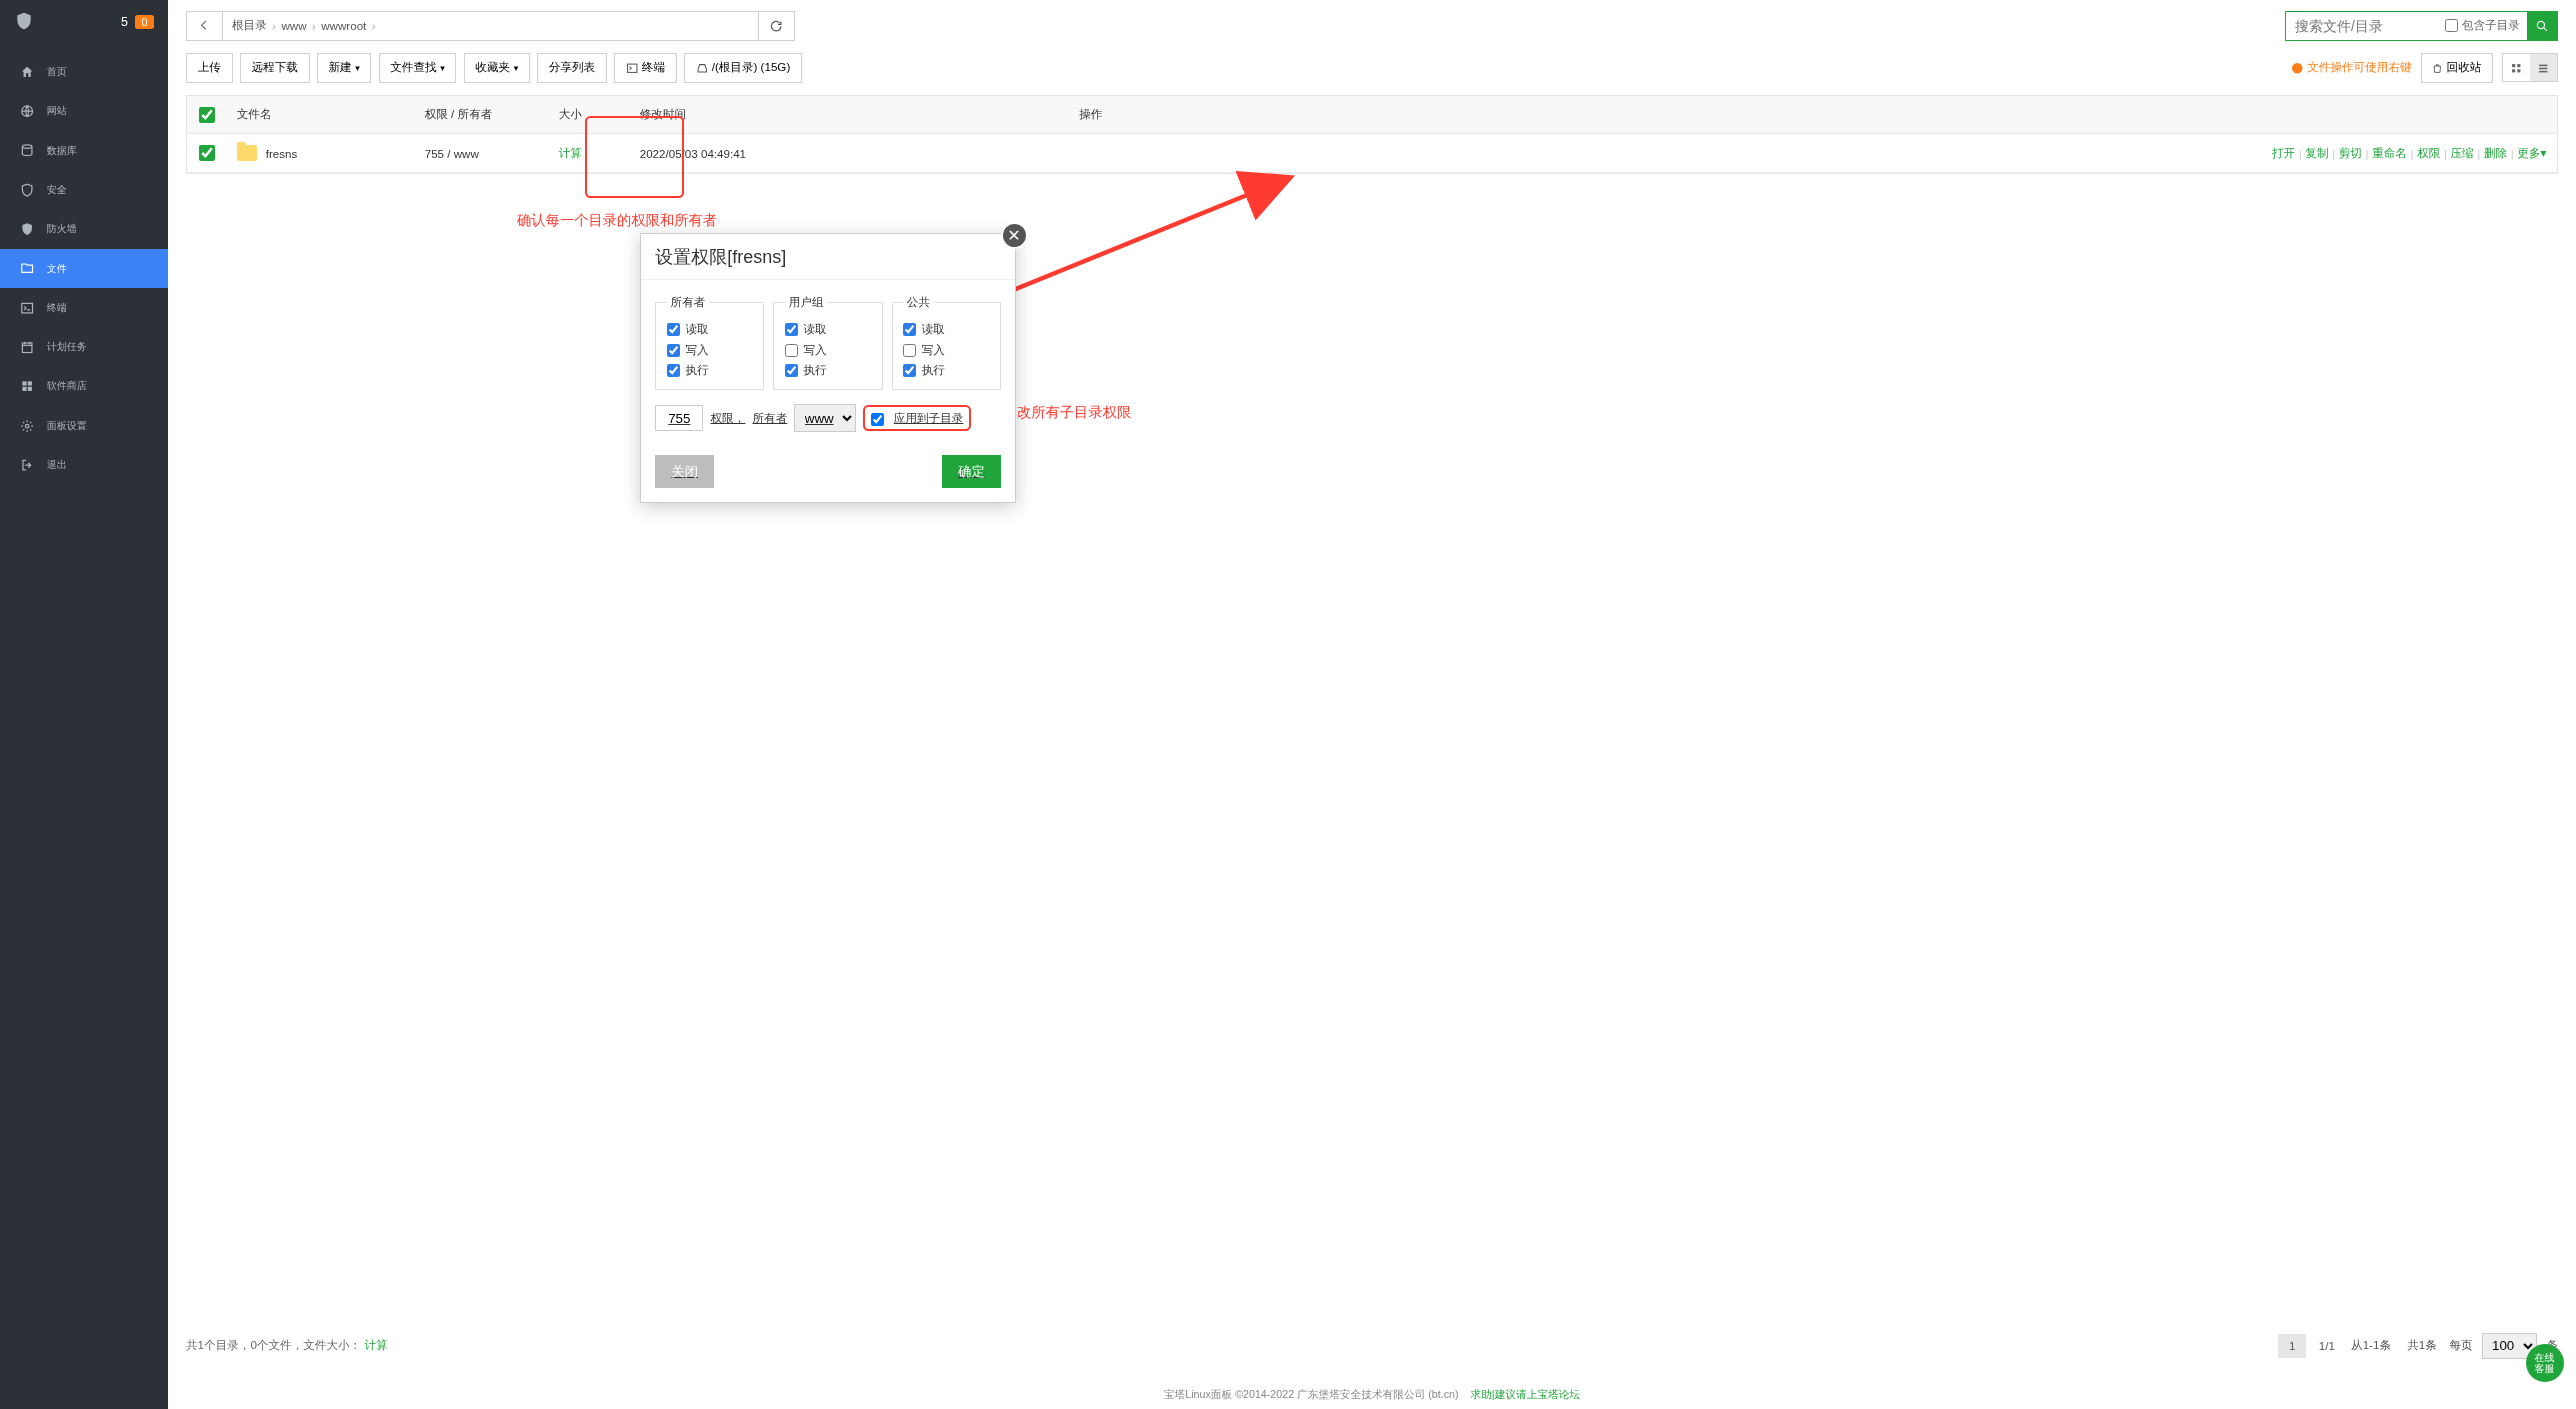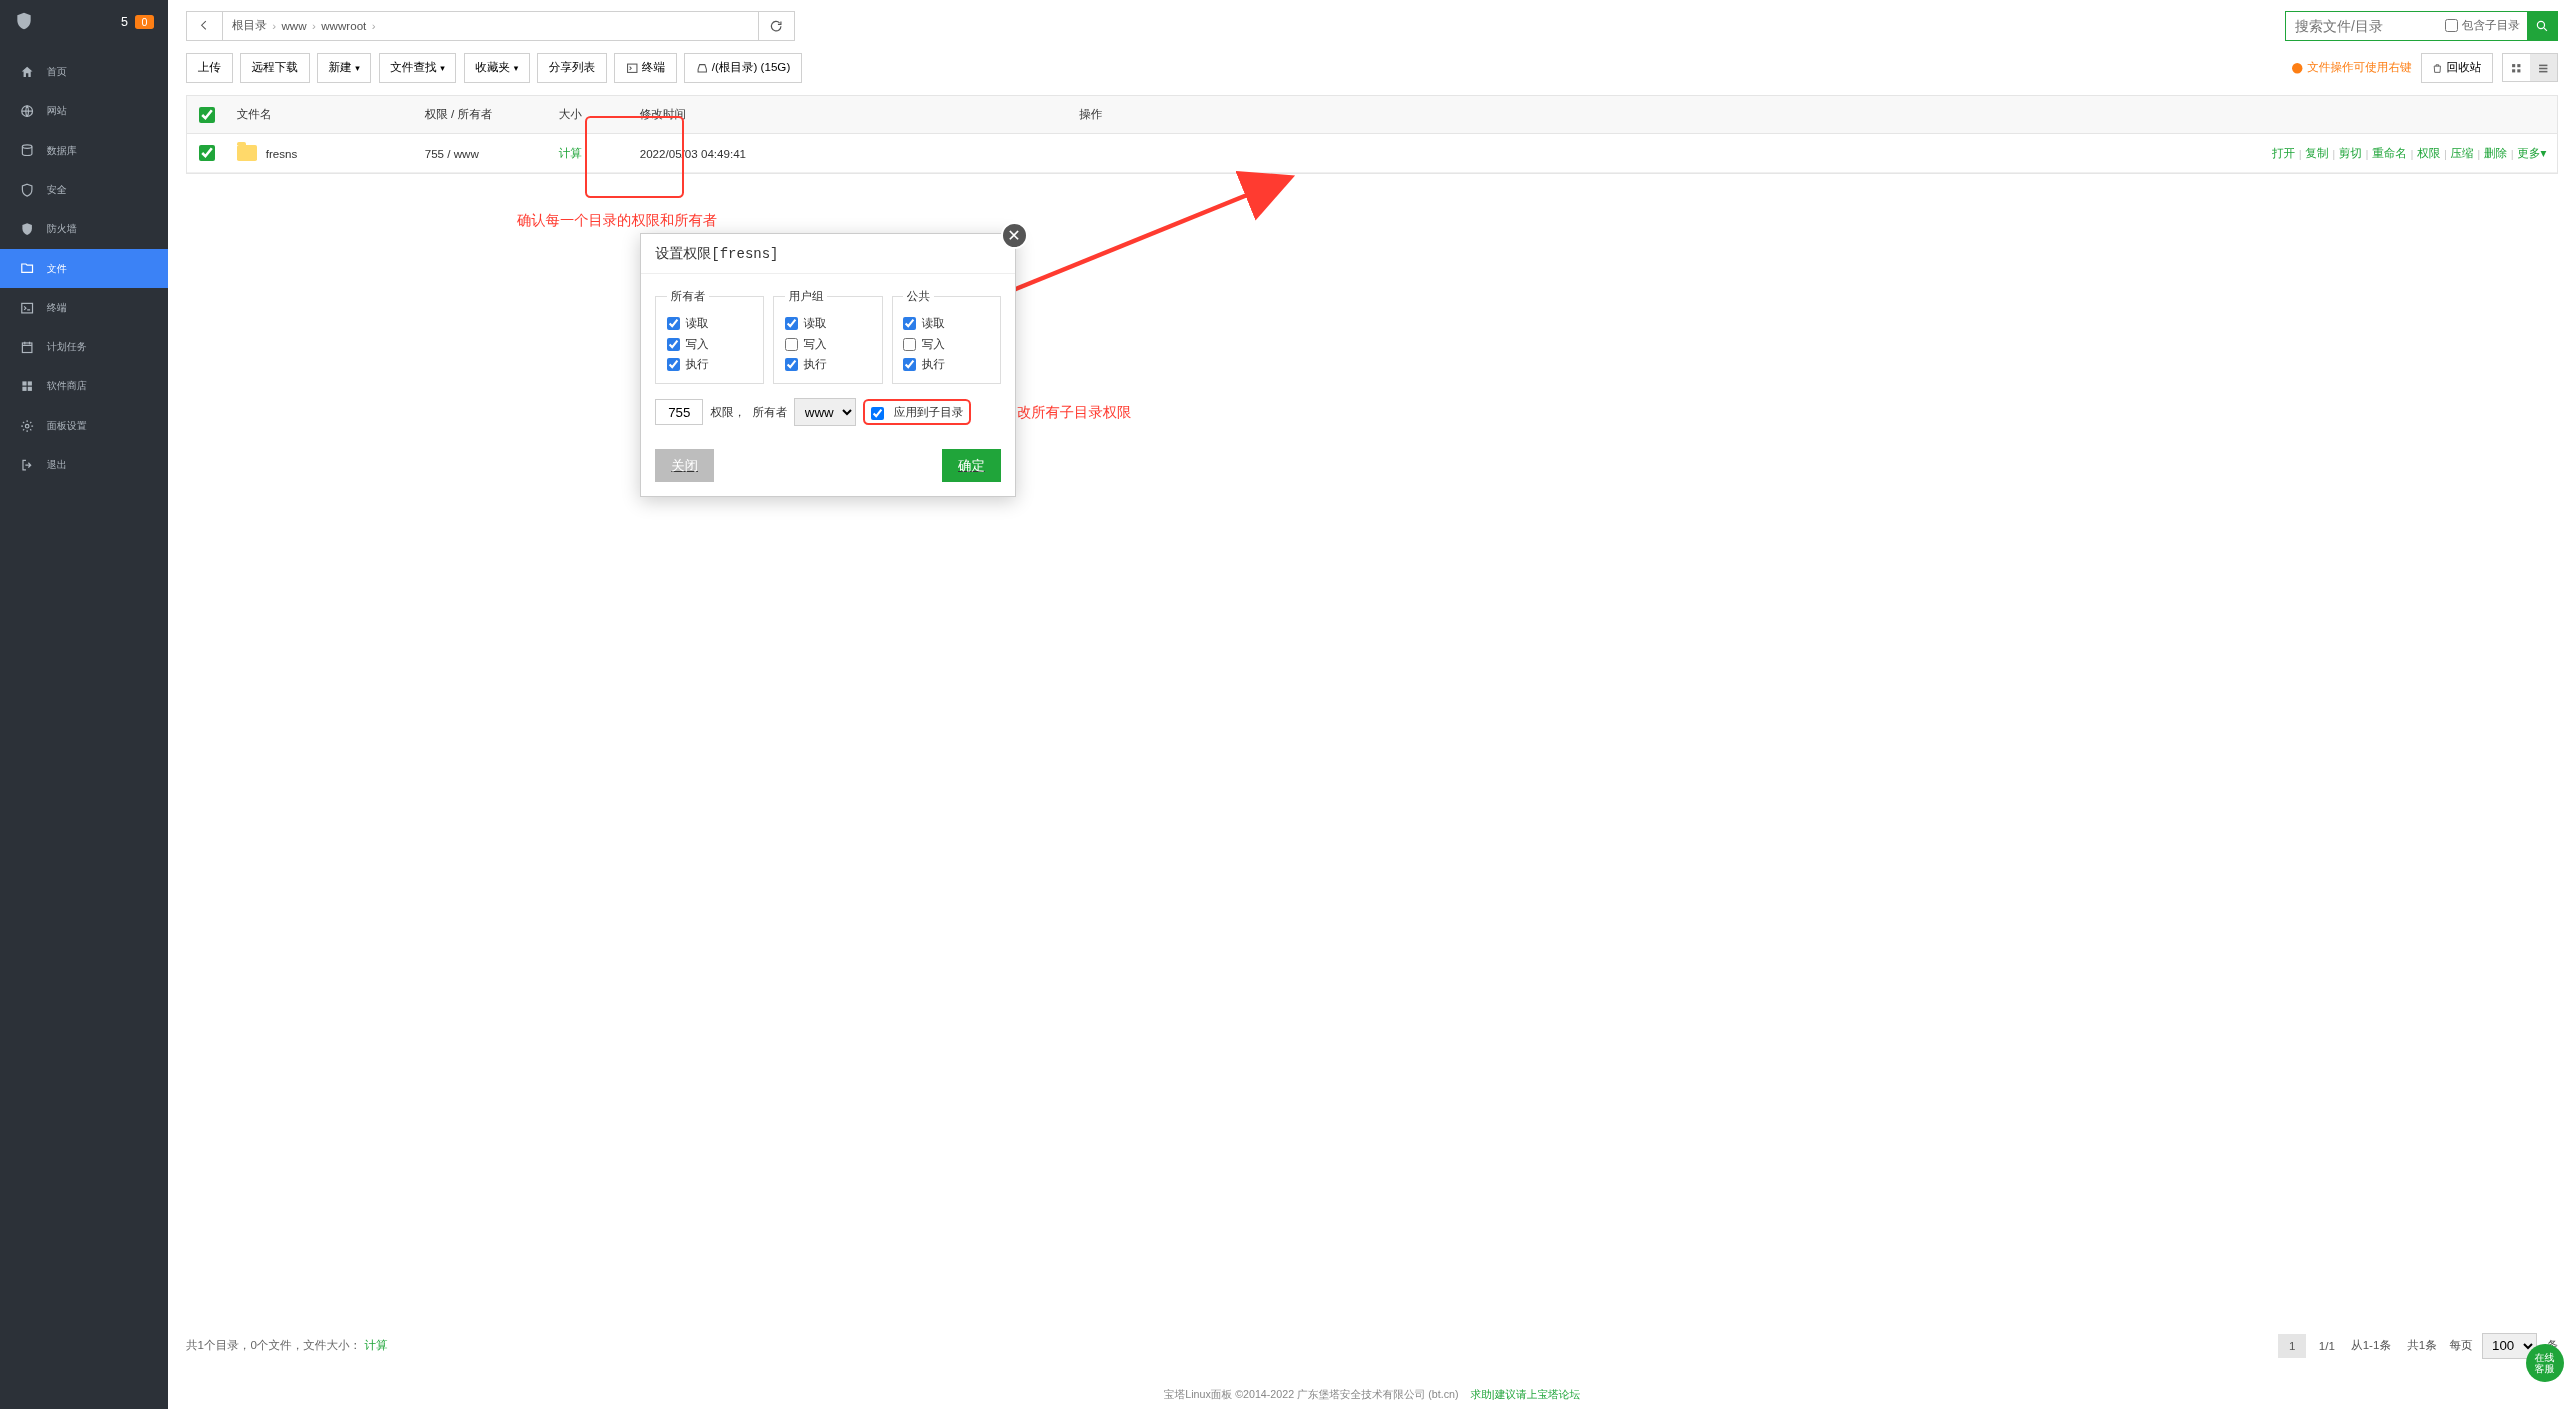--- a/index.html
+++ b/index.html
@@ -71,29 +71,29 @@
 .redbox1 { position: absolute; border: 2.7px solid #ff3b30; border-radius: 5.4px; pointer-events: none; }
 
 
 .anno { position: absolute; color: #ff3b30; font-size: 14.3px; font-weight: 500; pointer-events: none; }
 
 
 .arrow-svg { position: absolute; pointer-events: none; }
 
 
 .modal { position: absolute; background: #fff; border: 0.9px solid #ccc; box-shadow: 0 3.6px 18px rgba(0,0,0,.2); width: 376px; }
-.modal-header { padding: 10.7px 14.3px; border-bottom: 0.9px solid #eee; font-size: 14px; font-family: Liberation Mono, monospace; }
+.modal-header { padding: 10.7px 14.3px; border-bottom: 0.9px solid #eee; font-size: 18px; }
 .modal-close { position: absolute; top: -12.5px; right: -12.5px; width: 27px; height: 27px; background: #555; color: #fff; border-radius: 50%; display: flex; align-items: center; justify-content: center; cursor: pointer; font-size: 16px; border: 2.7px solid #fff; }
 .modal-body { padding: 14.3px; }
 .perm-groups { display: flex; gap: 9px; margin-bottom: 14.3px; }
 .perm-group { border: 0.9px solid #ddd; padding: 7.2px 10.7px 10.7px; position: relative; flex: 1; }
 .perm-group legend { padding: 0 3.6px; font-size: 11.6px; }
 .perm-row { display: flex; align-items: center; gap: 5.4px; margin-top: 5.4px; }
 .perm-row input { accent-color: #2b7de9; }
-.inline-row { display: flex; align-items: center; gap: 7.2px; }
+.inline-row { display: flex; align-items: center; gap: 7.2px; text-decoration: underline; }
 .inline-row input[type=text] { width: 48px; border: 0.9px solid #ccc; padding: 4.5px; text-align: center; }
 .inline-row select { border: 0.9px solid #ccc; padding: 4.5px 5.4px; }
 .apply-sub { display: flex; align-items: flex-end; gap: 10px; padding: 3.6px 5.4px; border: 1.8px solid transparent; border-radius: 5.4px; }
 .redbox2 { border: 2.7px solid #ff3b30; border-radius: 5.4px; }
 .modal-footer { padding: 9px 14.3px 14.3px; display: flex; justify-content: space-between; gap: 15px; text-decoration: underline; }
 .btn-muted { background: #bdbdbd; color: #fff; border: none; padding: 7.2px 16px; cursor: pointer; }
 .btn-green { background: #20a53a; color: #fff; border: none; padding: 7.2px 16px; cursor: pointer; }
 
 
 .footer1 { position: absolute; bottom: 50px; left: 18px; right: 18px; display: flex; align-items: center; }

